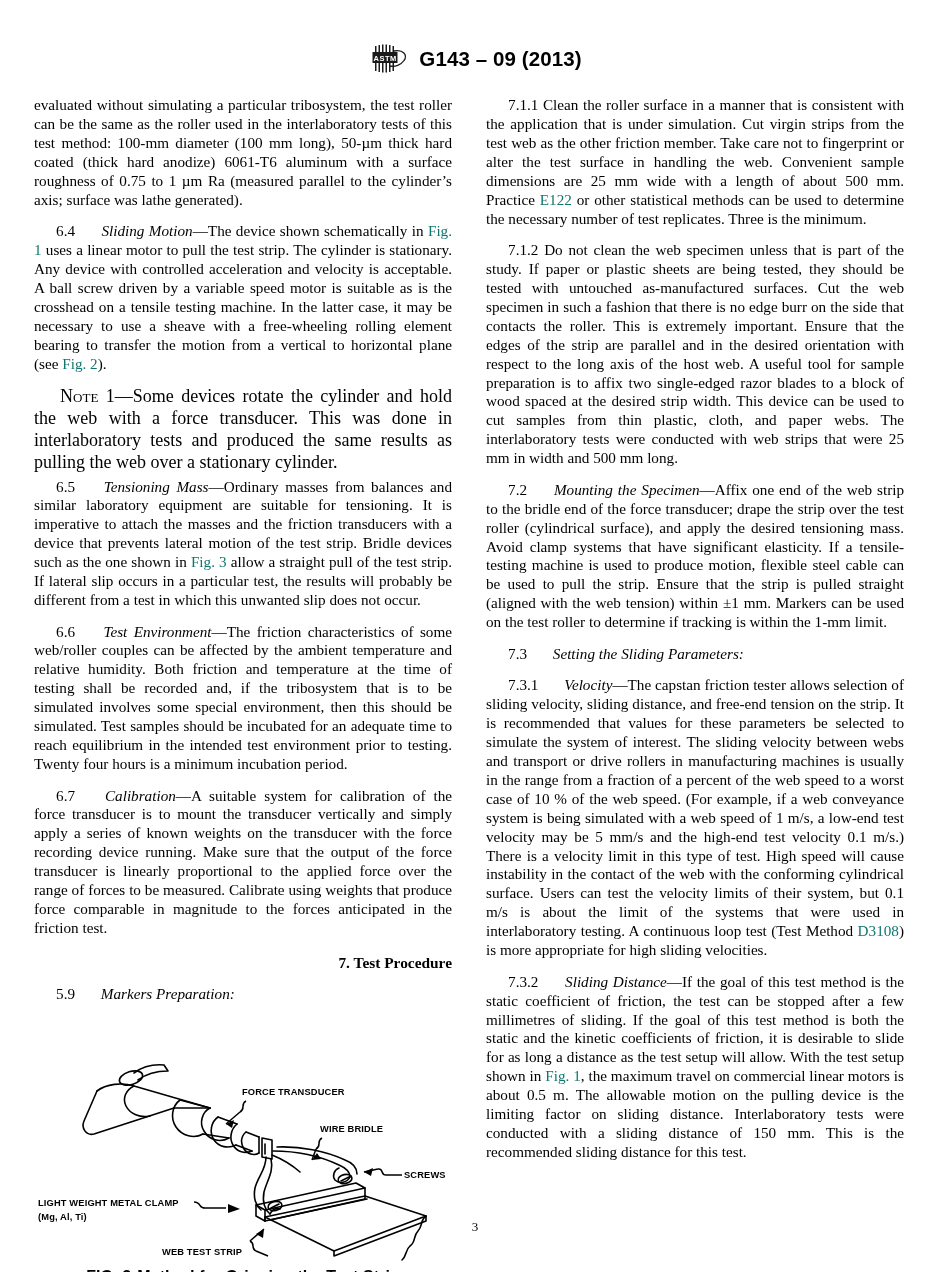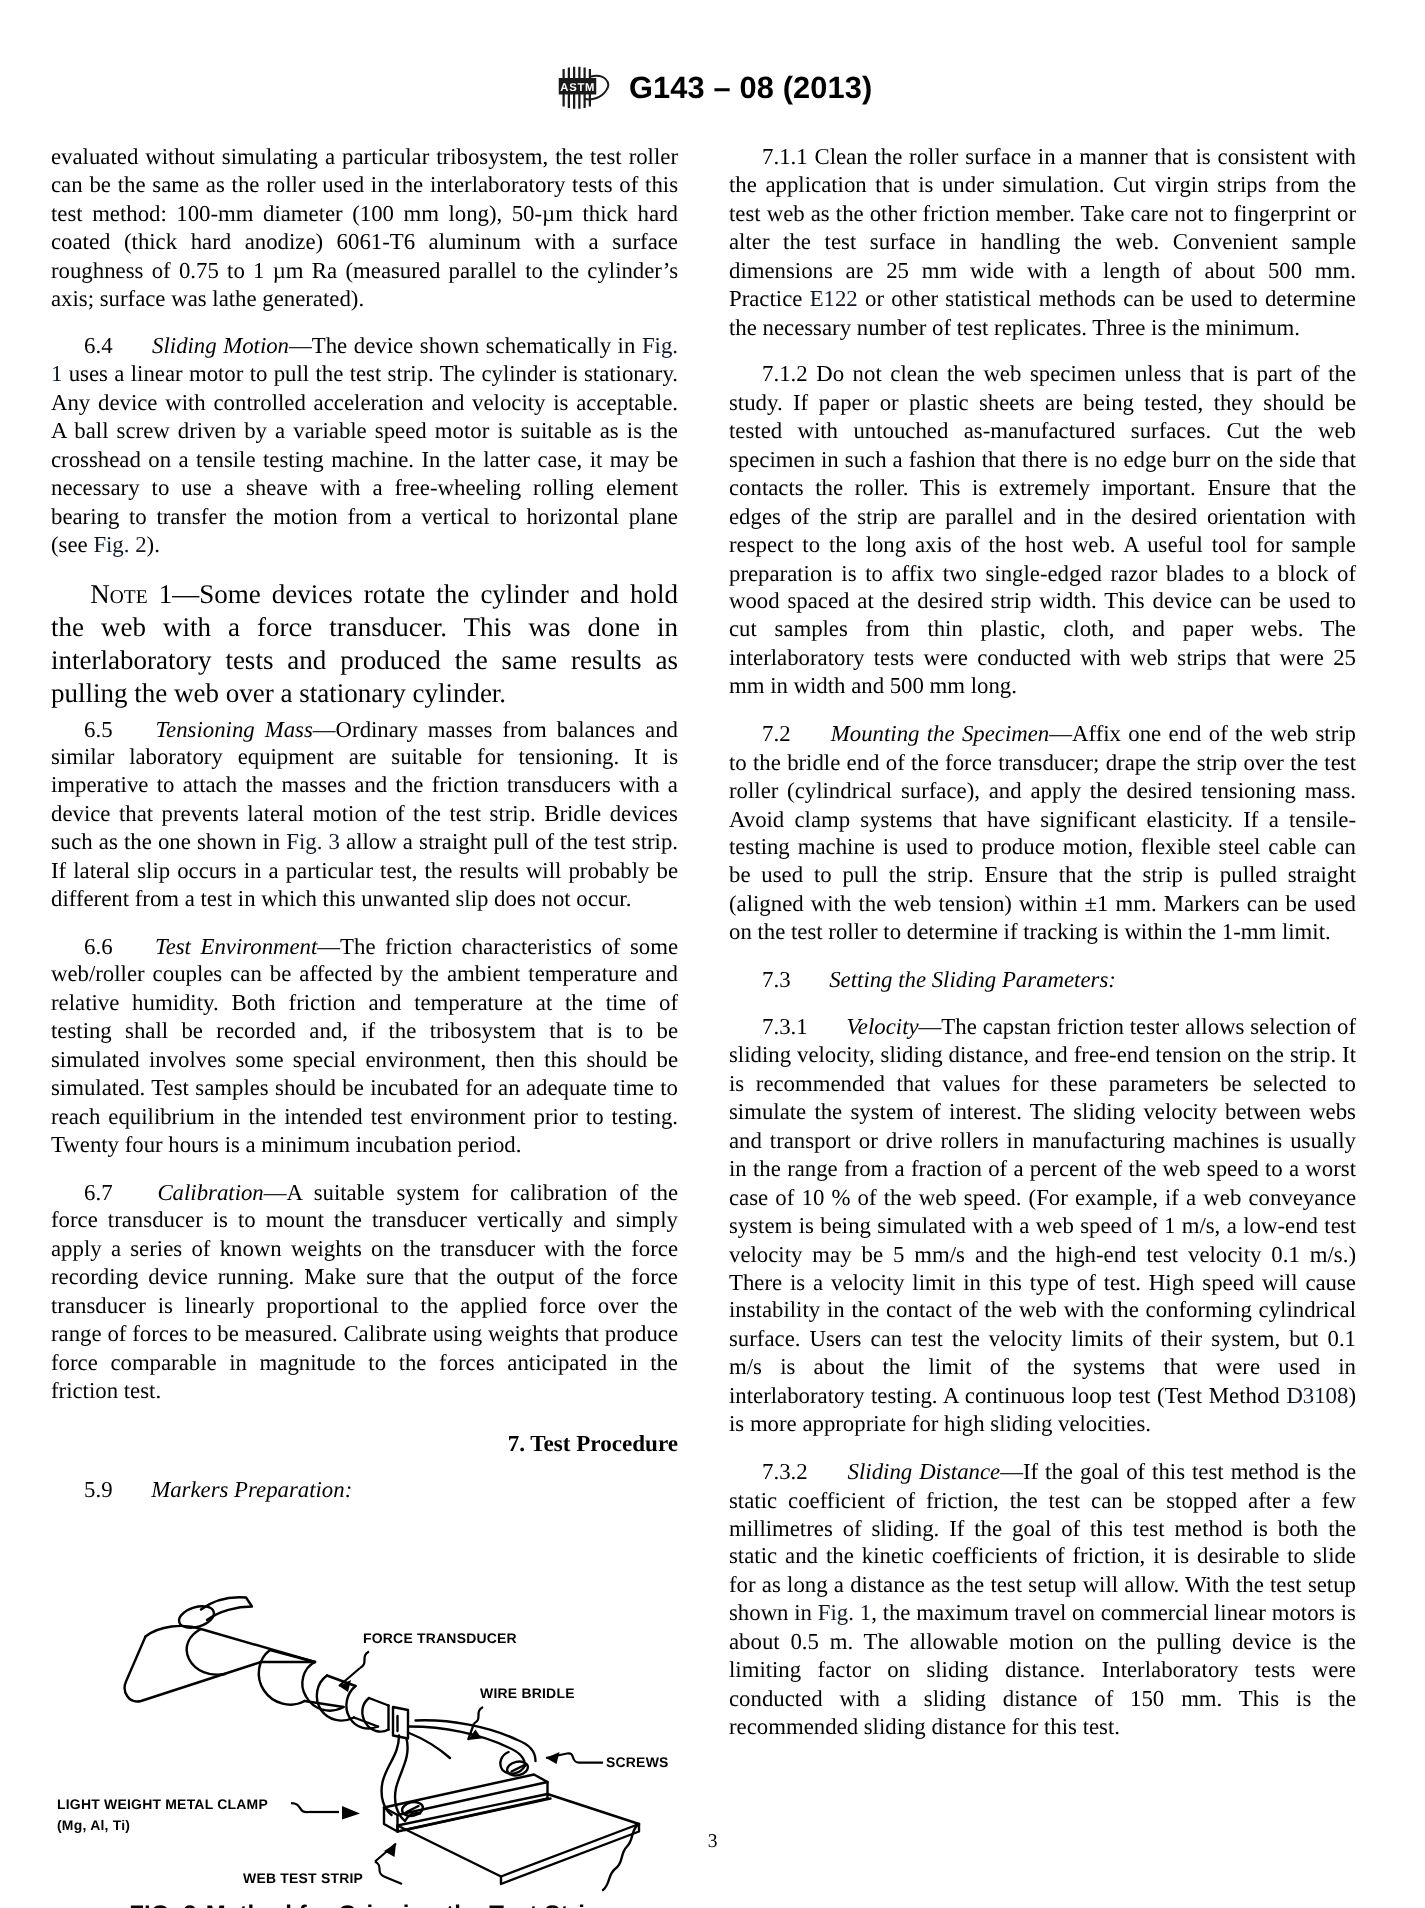--- a/index.html
+++ b/index.html
@@ -57,21 +57,21 @@
   .col-right { left: 486px; }
 
   p {
     margin: 0;
     text-indent: 1.45em;
   }
   p.cont { text-indent: 0; }
   p.gap  { margin-top: 0.83em; }
 
   .it { font-style: italic; margin-left: 22px; }
-  .ref { color: #0f172a; }
+  .ref { color: #0f766e; }
 
   
   .sec-head {
     font-family: "Liberation Serif", "DejaVu Serif", serif;
     font-weight: bold;
     font-size: 15.4px;
     text-indent: 0;
     margin-top: 1.0em;
     text-align: right;
   }
@@ -149,21 +149,21 @@
           <text x="23" y="33">S</text>
           <text x="34" y="33">T</text>
           <text x="44" y="33">M</text>
         </g>
 
         <g fill="none" stroke="#1a1a1a" stroke-width="2.6">
           <path d="M52 14 C 70 10, 80 22, 72 33 C 66 42, 54 46, 44 44"></path>
         </g>
       </svg>
     </span>
-    <span class="header-title">G143 – 08 (2013)</span>
+    <span class="header-title">G143 – 09 (2013)</span>
   </div>
 
   <div class="col col-left">
 
     <p class="cont">evaluated without simulating a particular tribosystem, the test roller can be the same as the roller used in the interlaboratory tests of this test method: 100-mm diameter (100 mm long), 50-µm thick hard coated (thick hard anodize) 6061-T6 aluminum with a surface roughness of 0.75 to 1 µm Ra (measured parallel to the cylinder’s axis; surface was lathe generated).</p>
 
     <p class="gap"><span>6.4</span> <span class="it">Sliding Motion</span><span>—The device shown schematically in </span><span class="ref">Fig. 1</span><span> uses a linear motor to pull the test strip. The cylinder is stationary. Any device with controlled acceleration and velocity is acceptable. A ball screw driven by a variable speed motor is suitable as is the crosshead on a tensile testing machine. In the latter case, it may be necessary to use a sheave with a free-wheeling rolling element bearing to transfer the motion from a vertical to horizontal plane (see </span><span class="ref">Fig. 2</span><span>).</span></p>
 
     <p class="note"><span class="smallcaps">Note</span><span> 1—</span><span>Some devices rotate the cylinder and hold the web with a force transducer. This was done in interlaboratory tests and produced the same results as pulling the web over a stationary cylinder.</span></p>
 

